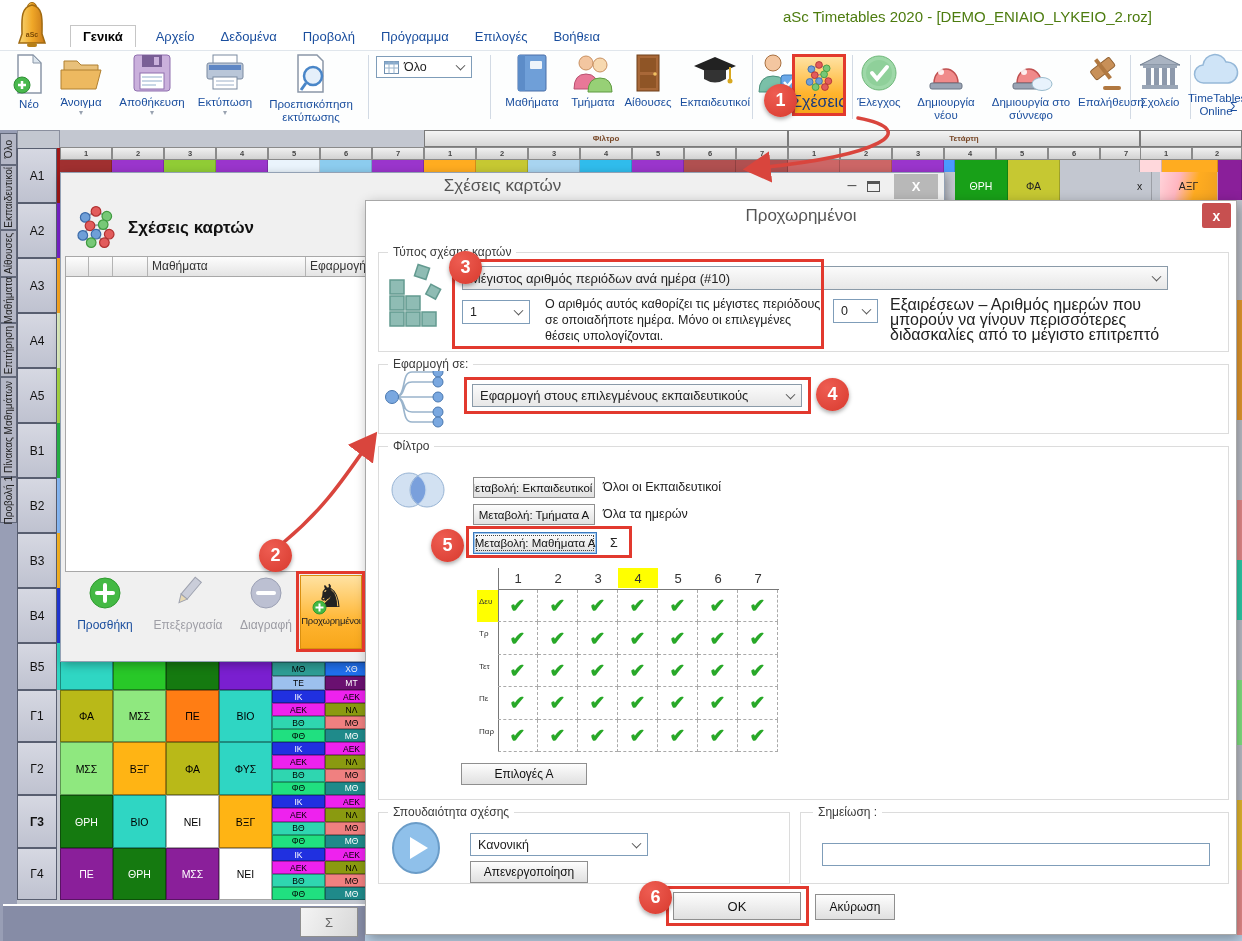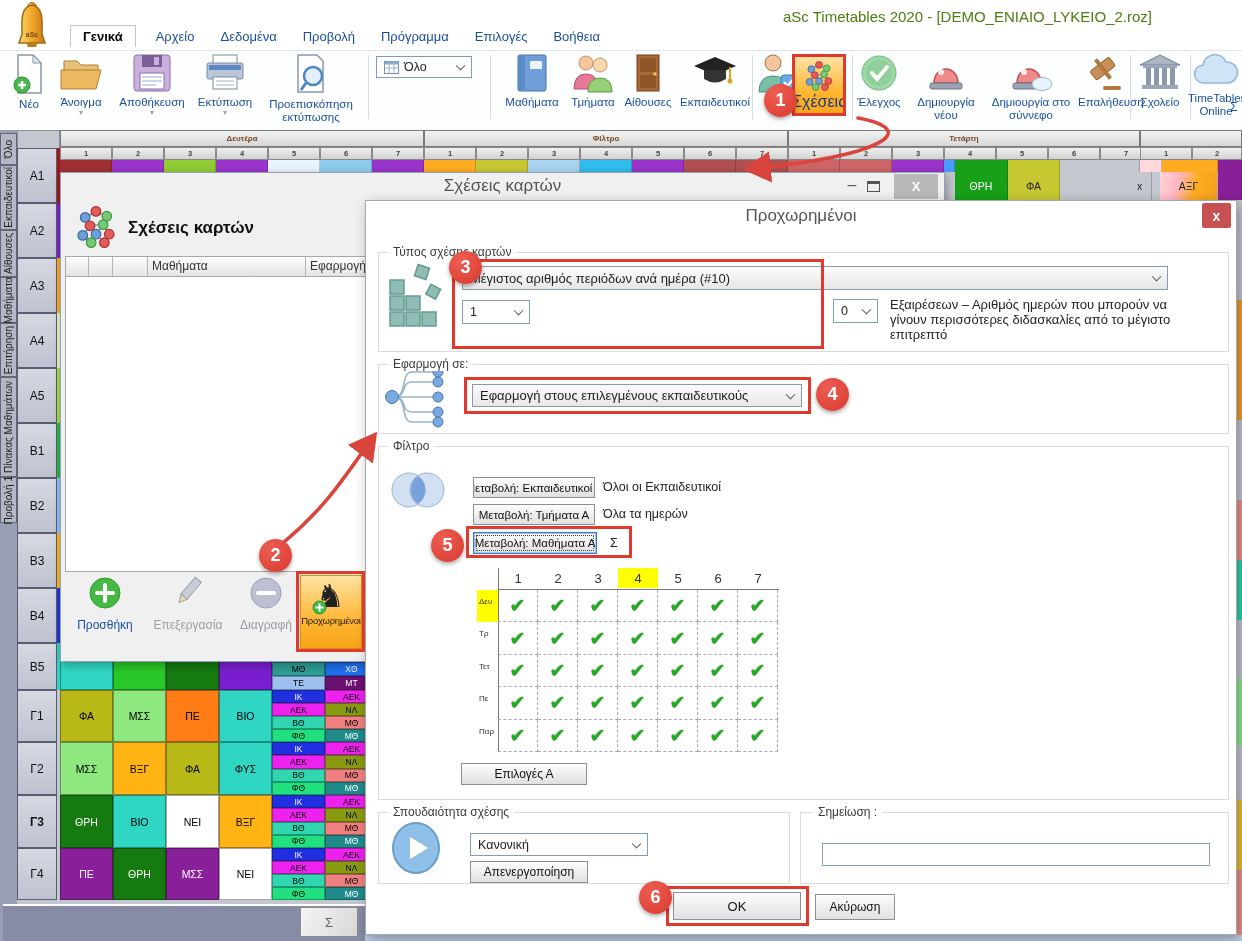--- a/index.html
+++ b/index.html
@@ -272,21 +272,20 @@
       </div>
       <div style="position: absolute; box-sizing: border-box; left: 0px; top: 323px; width: 17px; height: 54px; background: rgb(180, 183, 198); border: 1px solid rgb(98, 104, 122); display: flex; align-items: center; justify-content: center;">
         <span style="writing-mode: vertical-rl; transform: rotate(180deg); font-size: 10px; color: rgb(34, 34, 34); white-space: nowrap;">Επιτήρηση</span>
       </div>
       <div style="position: absolute; box-sizing: border-box; left: 0px; top: 377px; width: 17px; height: 100px; background: rgb(180, 183, 198); border: 1px solid rgb(98, 104, 122); display: flex; align-items: center; justify-content: center;">
         <span style="writing-mode: vertical-rl; transform: rotate(180deg); font-size: 10px; color: rgb(34, 34, 34); white-space: nowrap;">Πίνακας Μαθημάτων</span>
       </div>
       <div style="position: absolute; box-sizing: border-box; left: 0px; top: 477px; width: 17px; height: 46px; background: rgb(180, 183, 198); border: 1px solid rgb(98, 104, 122); display: flex; align-items: center; justify-content: center;">
         <span style="writing-mode: vertical-rl; transform: rotate(180deg); font-size: 10px; color: rgb(34, 34, 34); white-space: nowrap;">Προβολή 1</span>
       </div>
-      <div style="position: absolute; box-sizing: border-box; left: 60px; top: 130px; width: 364px; height: 17px; background: linear-gradient(rgb(244, 244, 244), rgb(214, 214, 214)); border: 1px solid rgb(122, 122, 122); display: flex; align-items: center; justify-content: center; font-size: 8px; font-weight: bold; color: rgb(122, 74, 42);">Δευτέρα</div>
       <div style="position: absolute; box-sizing: border-box; left: 60px; top: 147px; width: 52px; height: 13px; background: linear-gradient(rgb(240, 240, 240), rgb(210, 210, 210)); border: 1px solid rgb(138, 138, 138); display: flex; align-items: center; justify-content: center; font-size: 7.5px; font-weight: bold; color: rgb(68, 68, 68);">1</div>
       <div style="position: absolute; box-sizing: border-box; left: 112px; top: 147px; width: 52px; height: 13px; background: linear-gradient(rgb(240, 240, 240), rgb(210, 210, 210)); border: 1px solid rgb(138, 138, 138); display: flex; align-items: center; justify-content: center; font-size: 7.5px; font-weight: bold; color: rgb(68, 68, 68);">2</div>
       <div style="position: absolute; box-sizing: border-box; left: 164px; top: 147px; width: 52px; height: 13px; background: linear-gradient(rgb(240, 240, 240), rgb(210, 210, 210)); border: 1px solid rgb(138, 138, 138); display: flex; align-items: center; justify-content: center; font-size: 7.5px; font-weight: bold; color: rgb(68, 68, 68);">3</div>
       <div style="position: absolute; box-sizing: border-box; left: 216px; top: 147px; width: 52px; height: 13px; background: linear-gradient(rgb(240, 240, 240), rgb(210, 210, 210)); border: 1px solid rgb(138, 138, 138); display: flex; align-items: center; justify-content: center; font-size: 7.5px; font-weight: bold; color: rgb(68, 68, 68);">4</div>
       <div style="position: absolute; box-sizing: border-box; left: 268px; top: 147px; width: 52px; height: 13px; background: linear-gradient(rgb(240, 240, 240), rgb(210, 210, 210)); border: 1px solid rgb(138, 138, 138); display: flex; align-items: center; justify-content: center; font-size: 7.5px; font-weight: bold; color: rgb(68, 68, 68);">5</div>
       <div style="position: absolute; box-sizing: border-box; left: 320px; top: 147px; width: 52px; height: 13px; background: linear-gradient(rgb(240, 240, 240), rgb(210, 210, 210)); border: 1px solid rgb(138, 138, 138); display: flex; align-items: center; justify-content: center; font-size: 7.5px; font-weight: bold; color: rgb(68, 68, 68);">6</div>
       <div style="position: absolute; box-sizing: border-box; left: 372px; top: 147px; width: 52px; height: 13px; background: linear-gradient(rgb(240, 240, 240), rgb(210, 210, 210)); border: 1px solid rgb(138, 138, 138); display: flex; align-items: center; justify-content: center; font-size: 7.5px; font-weight: bold; color: rgb(68, 68, 68);">7</div>
       <div style="position: absolute; box-sizing: border-box; left: 424px; top: 130px; width: 364px; height: 17px; background: linear-gradient(rgb(244, 244, 244), rgb(214, 214, 214)); border: 1px solid rgb(122, 122, 122); display: flex; align-items: center; justify-content: center; font-size: 8px; font-weight: bold; color: rgb(122, 74, 42);">Φίλτρο</div>
       <div style="position: absolute; box-sizing: border-box; left: 424px; top: 147px; width: 52px; height: 13px; background: linear-gradient(rgb(240, 240, 240), rgb(210, 210, 210)); border: 1px solid rgb(138, 138, 138); display: flex; align-items: center; justify-content: center; font-size: 7.5px; font-weight: bold; color: rgb(68, 68, 68);">1</div>
       <div style="position: absolute; box-sizing: border-box; left: 476px; top: 147px; width: 52px; height: 13px; background: linear-gradient(rgb(240, 240, 240), rgb(210, 210, 210)); border: 1px solid rgb(138, 138, 138); display: flex; align-items: center; justify-content: center; font-size: 7.5px; font-weight: bold; color: rgb(68, 68, 68);">2</div>
@@ -518,24 +517,25 @@
             <rect x="28" y="4" width="12" height="12" transform="rotate(18 34 10)"></rect>
       </g>
         </svg>
     </div>
     <div class="combo" style="left:462px;top:266px;width:706px;height:24px;font-size:13px">
       <span>Μέγιστος αριθμός περιόδων ανά ημέρα (#10)</span>
     </div>
     <div class="combo white" style="left:462px;top:300px;width:68px;height:24px">
       <span>1</span>
     </div>
+    <div class="abs" style="left:545px;top:296px;width:278px;font-size:12.5px;line-height:16px;color:#222">Ο αριθμός αυτός καθορίζει τις μέγιστες περιόδους σε οποιαδήποτε ημέρα. Μόνο οι επιλεγμένες θέσεις υπολογίζονται.</div>
     <div class="combo white" style="left:833px;top:299px;width:45px;height:24px">
       <span>0</span>
     </div>
-    <div class="abs" style="left:890px;top:297px;width:305px;font-size:13px;line-height:15px;color:#222">Εξαιρέσεων – Αριθμός ημερών που μπορούν να γίνουν περισσότερες διδασκαλίες από το μέγιστο επιτρεπτό</div>
+    <div class="abs" style="left:890px;top:297px;width:305px;font-size:16px;line-height:15px;color:#222">Εξαιρέσεων – Αριθμός ημερών που μπορούν να γίνουν περισσότερες διδασκαλίες από το μέγιστο επιτρεπτό</div>
 
     <div class="gb" style="left:378px;top:364px;width:851px;height:70px"></div>
     <div class="gb-label" style="left:388px;top:357px">Εφαρμογή σε:</div>
     <div class="abs" style="left:382px;top:364px">
       <svg width="66" height="66">
         <g fill="none" stroke="#9ab4cc" stroke-width="1.6">
           <path d="M12 33 C26 33 18 8 30 8 M12 33 C26 33 18 18 30 18 M12 33 C26 33 18 33 30 33 M12 33 C26 33 18 48 30 48 M12 33 C26 33 18 58 30 58 M30 8 h22 M30 18 h22 M30 33 h22 M30 48 h22 M30 58 h22"></path>
         </g>
         <circle cx="10" cy="33" r="6.5" fill="#7aa8e0" stroke="#4a78b0"></circle>
         <circle cx="56" cy="8" r="5" fill="#7aa8e0" stroke="#4a78b0"></circle>

